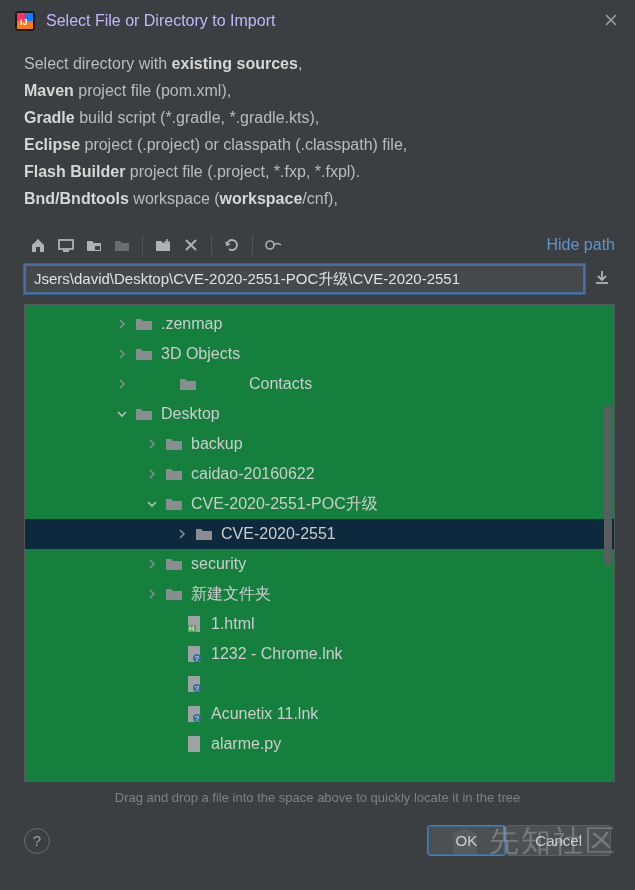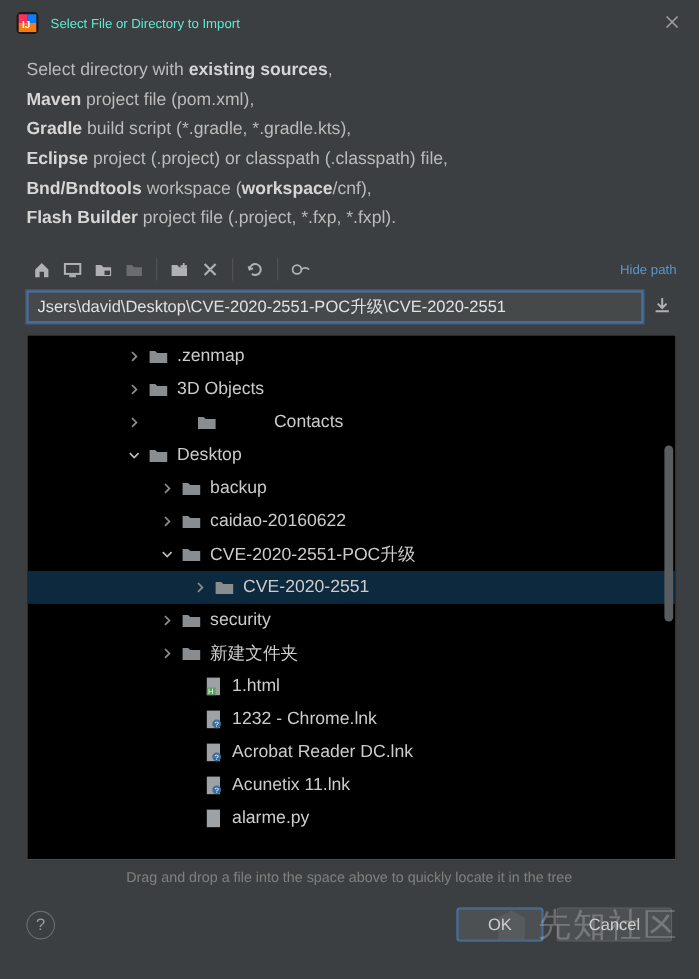--- a/index.html
+++ b/index.html
@@ -12,21 +12,21 @@
     position: relative;
   }
   .titlebar {
     display: flex; align-items: center;
     padding: 10px 14px 6px 14px;
   }
   .app-icon {
     width: 22px; height: 22px; margin-right: 10px;
     position: relative;
   }
-  .title { font-size: 12px; color: #5eead4; }
+  .title { font-size: 16px; color: #c4b5fd; }
   .close-x {
     margin-left: auto; cursor: pointer;
     width: 18px; height: 18px;
   }
   .desc {
     padding: 12px 24px 16px 24px;
     line-height: 27px;
     font-size: 16px;
     color: #bbbbbb;
   }
@@ -39,21 +39,21 @@
   .tb-btn {
     width: 28px; height: 26px;
     display: inline-flex; align-items: center; justify-content: center;
     cursor: pointer; color: #afb1b3;
   }
   .tb-sep {
     width: 1px; height: 20px; background: #555;
     margin: 0 6px;
   }
   .hide-path {
-    margin-left: auto; color: #5896cf; font-size: 12px;
+    margin-left: auto; color: #5896cf; font-size: 16px;
     cursor: pointer;
   }
   .path-row {
     display: flex; align-items: center;
     padding: 0 20px 10px 24px;
     gap: 8px;
   }
   .path-input {
     flex: 1;
     background: #45494a;
@@ -65,21 +65,21 @@
     height: 30px;
   }
   .path-input::selection { background: #214283; }
   .dl-btn { width: 22px; height: 22px; cursor: pointer; }
   .tree-wrap {
     margin: 0 20px 0 24px;
     border: 1px solid #555758;
     height: 478px;
     position: relative;
     overflow: hidden;
-    background: #000000;
+    background: #15803d;
   }
   .tree {
     padding-top: 4px;
   }
   .node {
     display: flex; align-items: center;
     height: 30px;
     color: #cccccc;
     white-space: nowrap;
     cursor: pointer;
@@ -118,21 +118,21 @@
   }
   .ok-btn, .cancel-btn {
     padding: 6px 28px; font-size: 15px;
     border-radius: 3px; cursor: pointer;
     background: #4c5052; color: #cccccc;
     border: 1px solid #5e6060;
   }
   .ok-btn {
     border: 1px solid #4b7cb3;
     box-shadow: inset 0 0 0 1px #3d6a99;
-    margin-left: auto; margin-right: 12px;
+    margin-left: auto; 
   }
   .watermark {
     position: absolute; right: 18px; bottom: 28px;
     color: rgba(230,230,230,0.28); font-size: 30px;
     font-weight: 500; letter-spacing: 2px;
     pointer-events: none;
     display: flex; align-items: center; gap: 6px;
   }
   .watermark svg { opacity: 0.28; }
 </style>
@@ -155,22 +155,22 @@
         <path d="M3 3 L13 13 M13 3 L3 13" stroke="#a0a0a0" stroke-width="1.5"></path>
       </svg>
   </span>
 </div>
 
 <div class="desc">
   <div><span>Select directory with </span><b>existing sources</b><span>,</span></div>
   <div><b>Maven</b><span> project file (pom.xml),</span></div>
   <div><b>Gradle</b><span> build script (*.gradle, *.gradle.kts),</span></div>
   <div><b>Eclipse</b><span> project (.project) or classpath (.classpath) file,</span></div>
+  <div><b>Flash Builder</b><span> project file (.project, *.fxp, *.fxpl).</span></div>
   <div><b>Bnd/Bndtools</b><span> workspace (</span><b>workspace</b><span>/cnf),</span></div>
-  <div><b>Flash Builder</b><span> project file (.project, *.fxp, *.fxpl).</span></div>
 </div>
 
 <div class="toolbar">
   <span class="tb-btn">
     <svg width="18" height="18" viewBox="0 0 18 18">
         <path d="M3 9 L9 3 L15 9 L15 16 L11 16 L11 11 L7 11 L7 16 L3 16 Z" fill="#afb1b3"></path>
       </svg>
   </span>
   <span class="tb-btn">
     <svg width="18" height="18" viewBox="0 0 18 18">
@@ -384,21 +384,20 @@
       </div>
       <div class="node" style="padding-left: 140px;">
         <span class="arrow"></span>
         <span class="folder-icon">
           <svg width="16" height="18" viewBox="0 0 16 18">
             <rect x="2" y="1" width="12" height="16" fill="#9fa2a4"></rect>
             <circle cx="11" cy="13" r="4" fill="#3c6e9e"></circle>
             <text x="9" y="16" font-size="7" fill="#fff">?</text>
           </svg>
         </span>
-        <span>Acrobat Reader DC.lnk</span>
       </div>
       <div class="node" style="padding-left: 140px;">
         <span class="arrow"></span>
         <span class="folder-icon">
           <svg width="16" height="18" viewBox="0 0 16 18">
             <rect x="2" y="1" width="12" height="16" fill="#9fa2a4"></rect>
             <circle cx="11" cy="13" r="4" fill="#3c6e9e"></circle>
             <text x="9" y="16" font-size="7" fill="#fff">?</text>
           </svg>
         </span>

